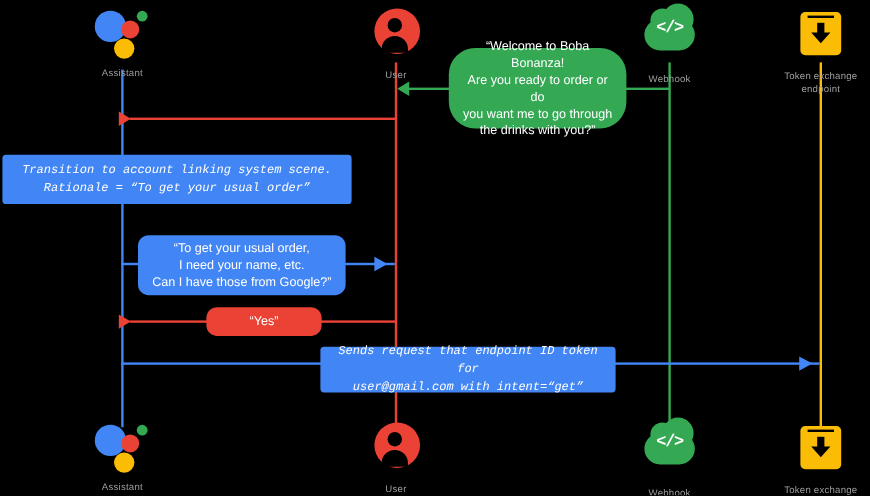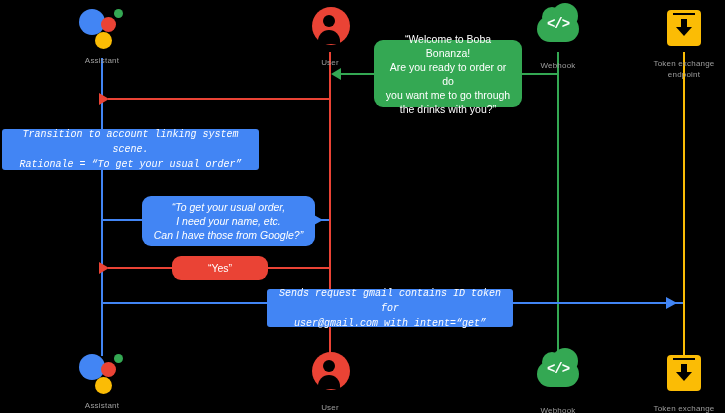--- a/index.html
+++ b/index.html
@@ -217,53 +217,53 @@
       <span class="token-lip"></span>
       <span class="token-arrow-stem"></span>
       <span class="token-arrow-head"></span>
     </div>
     <div class="actor-label" style="white-space:pre-line;">Token exchange
 endpoint</div>
   </div>
 
   <div class="arrow-line" style="left:336px; top:73px; width:222px; background:#34A853;"></div>
   <div class="arrow-head" style="left:331px; top:68px; border-right:10px solid #34A853;"></div>
-  <div class="bubble bubble-green" style="left:374px; top:40px; width:148px; height:67px;">
+  <div class="bubble bubble-green" style="left:374px; top:40px; width:148px; height:67px;border-radius:22px;">
     <span class="bubble-text">“Welcome to Boba Bonanza!
 Are you ready to order or do
 you want me to go through
 the drinks with you?”</span>
   </div>
 
   <div class="arrow-line" style="left:108px; top:98px; width:222px; background:#EA4335;"></div>
   <div class="arrow-head" style="left:99px; top:93px; border-left:10px solid #EA4335;"></div>
 
-  <div class="bubble bubble-note" style="left:2px; top:129px; width:257px; height:41px;justify-content:center;">
+  <div class="bubble bubble-note" style="left:2px; top:129px; width:291px; height:41px;justify-content:center;">
     <span class="note-text">Transition to account linking system scene.
 Rationale = “To get your usual order”</span>
   </div>
 
   <div class="arrow-line" style="left:101px; top:219px; width:228px; background:#4285F4;"></div>
   <div class="arrow-head" style="left:312px; top:214px; border-left:11px solid #4285F4;"></div>
-  <div class="bubble bubble-blue" style="left:142px; top:196px; width:173px; height:50px;font-style:italic;">
+  <div class="bubble bubble-blue" style="left:115px; top:196px; width:173px; height:50px;">
     <span class="bubble-text">“To get your usual order,
 I need your name, etc.
 Can I have those from Google?”</span>
   </div>
 
   <div class="arrow-line" style="left:108px; top:267px; width:222px; background:#EA4335;"></div>
   <div class="arrow-head" style="left:99px; top:262px; border-left:10px solid #EA4335;"></div>
   <div class="bubble bubble-red" style="left:172px; top:256px; width:96px; height:24px;text-align:center;">
     <span class="bubble-text">“Yes”</span>
   </div>
 
   <div class="arrow-line" style="left:101px; top:302px; width:582px; background:#4285F4;"></div>
   <div class="arrow-head" style="left:666px; top:297px; border-left:11px solid #4285F4;"></div>
   <div class="bubble bubble-note" style="left:267px; top:289px; width:246px; height:38px;">
-    <span class="note-text">Sends request gmail contains ID token for
+    <span class="note-text">Sends request that endpoint ID token for
 user@gmail.com with intent=“get”</span>
   </div>
 
   <div class="actor" style="left:47px; top:350px;">
     <div class="actor-icon">
       <span class="dot dot-blue"></span>
       <span class="dot dot-red"></span>
       <span class="dot dot-green"></span>
       <span class="dot dot-yellow"></span>
     </div>

